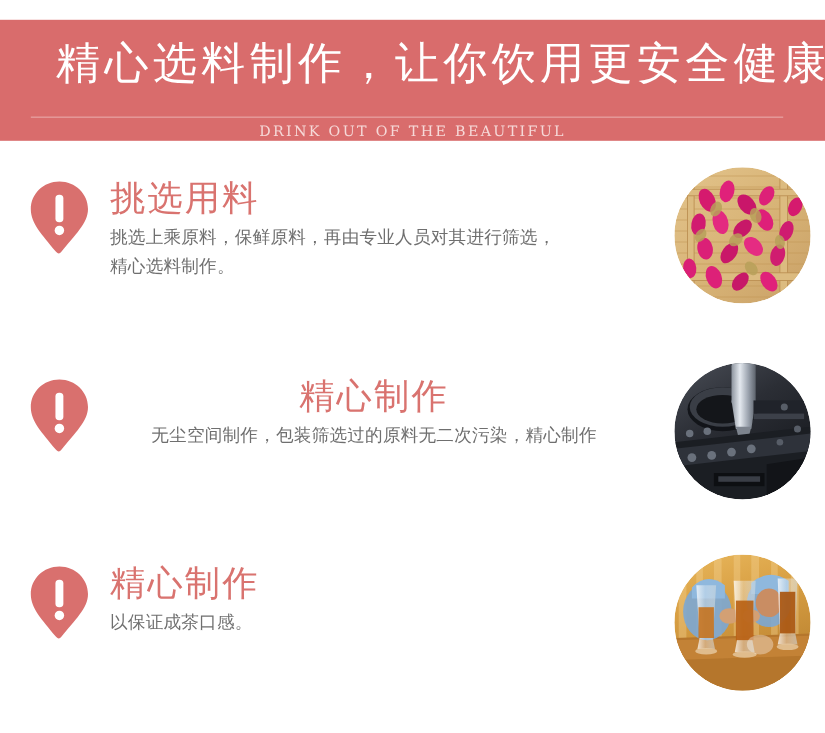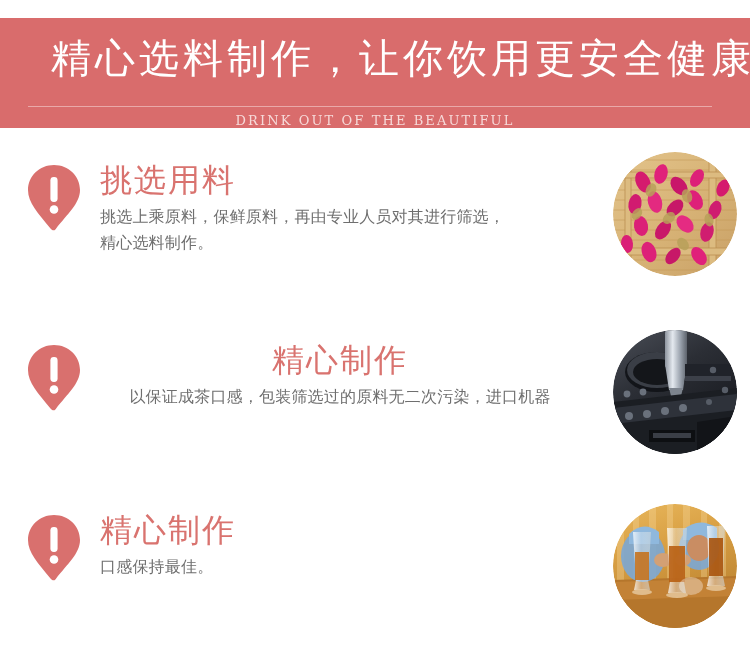--- a/index.html
+++ b/index.html
@@ -215,21 +215,21 @@
   <div class="pin">
     <svg viewBox="0 0 56 68" xmlns="http://www.w3.org/2000/svg">
       <path d="M28 1 C13.5 1 2 12.2 2 26 C2 39 12 49 24.5 64.5 C26 66.4 28 67.2 29.6 65.2 C41.8 49.6 54 39.3 54 26 C54 12.2 42.5 1 28 1 Z" fill="#d9706e"></path>
       <rect x="24.4" y="13" width="7.2" height="25" rx="3.4" fill="#ffffff"></rect>
       <circle cx="28" cy="45.5" r="4.3" fill="#ffffff"></circle>
     </svg>
   </div>
   <div class="feature-body">
     <h2 class="feature-heading">精心制作</h2>
     <p class="feature-text">
-      <span class="line">以保证成茶口感，包装筛选过的原料无二次污染，进口机器</span>
+      <span class="line">无尘空间制作，包装筛选过的原料无二次污染，精心制作</span>
     </p>
   </div>
 </div>
 <div class="photo photo-2">
   <svg viewBox="0 0 124 124" xmlns="http://www.w3.org/2000/svg">
     <defs>
       <clipPath id="c2">
           <circle cx="62" cy="62" r="62"></circle>
         </clipPath>
       <linearGradient id="steel" x1="0" y1="0" x2="0.6" y2="1">
@@ -280,21 +280,21 @@
   <div class="pin">
     <svg viewBox="0 0 56 68" xmlns="http://www.w3.org/2000/svg">
       <path d="M28 1 C13.5 1 2 12.2 2 26 C2 39 12 49 24.5 64.5 C26 66.4 28 67.2 29.6 65.2 C41.8 49.6 54 39.3 54 26 C54 12.2 42.5 1 28 1 Z" fill="#d9706e"></path>
       <rect x="24.4" y="13" width="7.2" height="25" rx="3.4" fill="#ffffff"></rect>
       <circle cx="28" cy="45.5" r="4.3" fill="#ffffff"></circle>
     </svg>
   </div>
   <div class="feature-body">
     <h2 class="feature-heading">精心制作</h2>
     <p class="feature-text">
-      <span class="line">口感保持最佳。</span>
+      <span class="line">以保证成茶口感。</span>
     </p>
   </div>
 </div>
 <div class="photo photo-3">
   <svg viewBox="0 0 124 124" xmlns="http://www.w3.org/2000/svg">
     <defs>
       <clipPath id="c3">
           <circle cx="62" cy="62" r="62"></circle>
         </clipPath>
       <linearGradient id="bg3" x1="0" y1="0" x2="0.3" y2="1">

